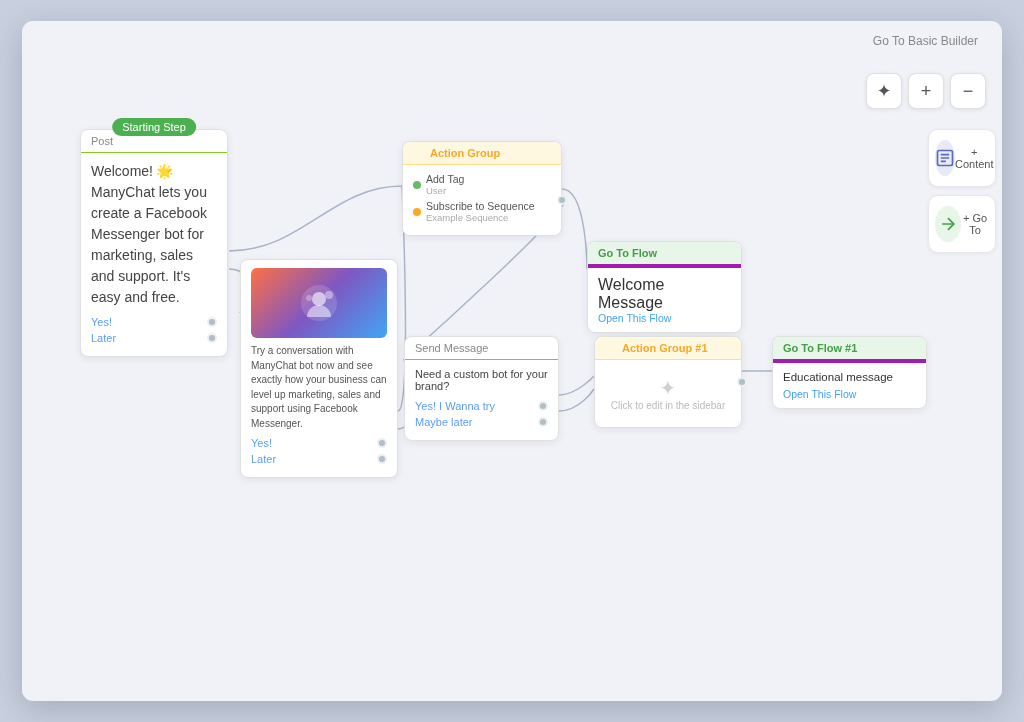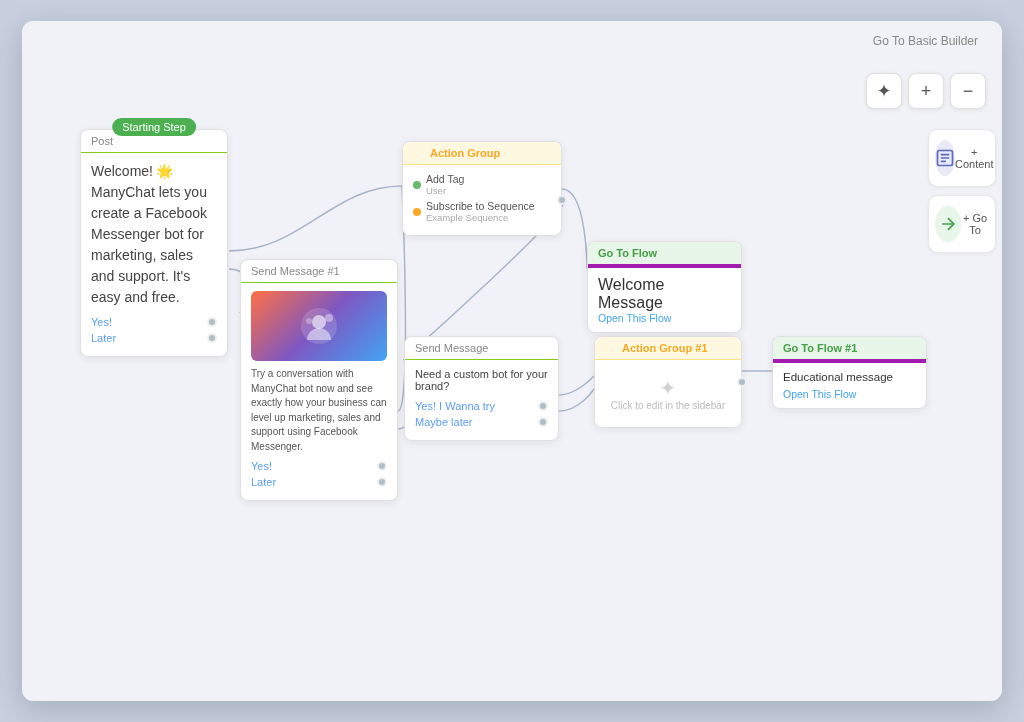--- a/index.html
+++ b/index.html
@@ -386,21 +386,20 @@
         <div>
           <div>Subscribe to Sequence</div>
           <div class="action-sub">Example Sequence</div>
         </div>
       </div>
       <div class="node-conn-dot" style="right:-6px; top:50%; transform:translateY(-50%);"></div>
     </div>
   </div>
 
   <div class="node send-msg-node">
-    <div class="node-header">Send Message #1</div>
     <div class="node-content">
       <div class="msg-image">
         <svg width="40" height="40" viewBox="0 0 40 40" fill="none">
           <circle cx="20" cy="20" r="18" fill="rgba(255,255,255,0.15)"></circle>
           <circle cx="20" cy="16" r="7" fill="rgba(255,255,255,0.6)"></circle>
           <path d="M8 34c0-6.6 5.4-12 12-12s12 5.4 12 12" fill="rgba(255,255,255,0.5)"></path>
           <circle cx="30" cy="12" r="4" fill="rgba(255,255,255,0.4)"></circle>
           <circle cx="10" cy="15" r="3" fill="rgba(255,255,255,0.3)"></circle>
         </svg>
       </div>

